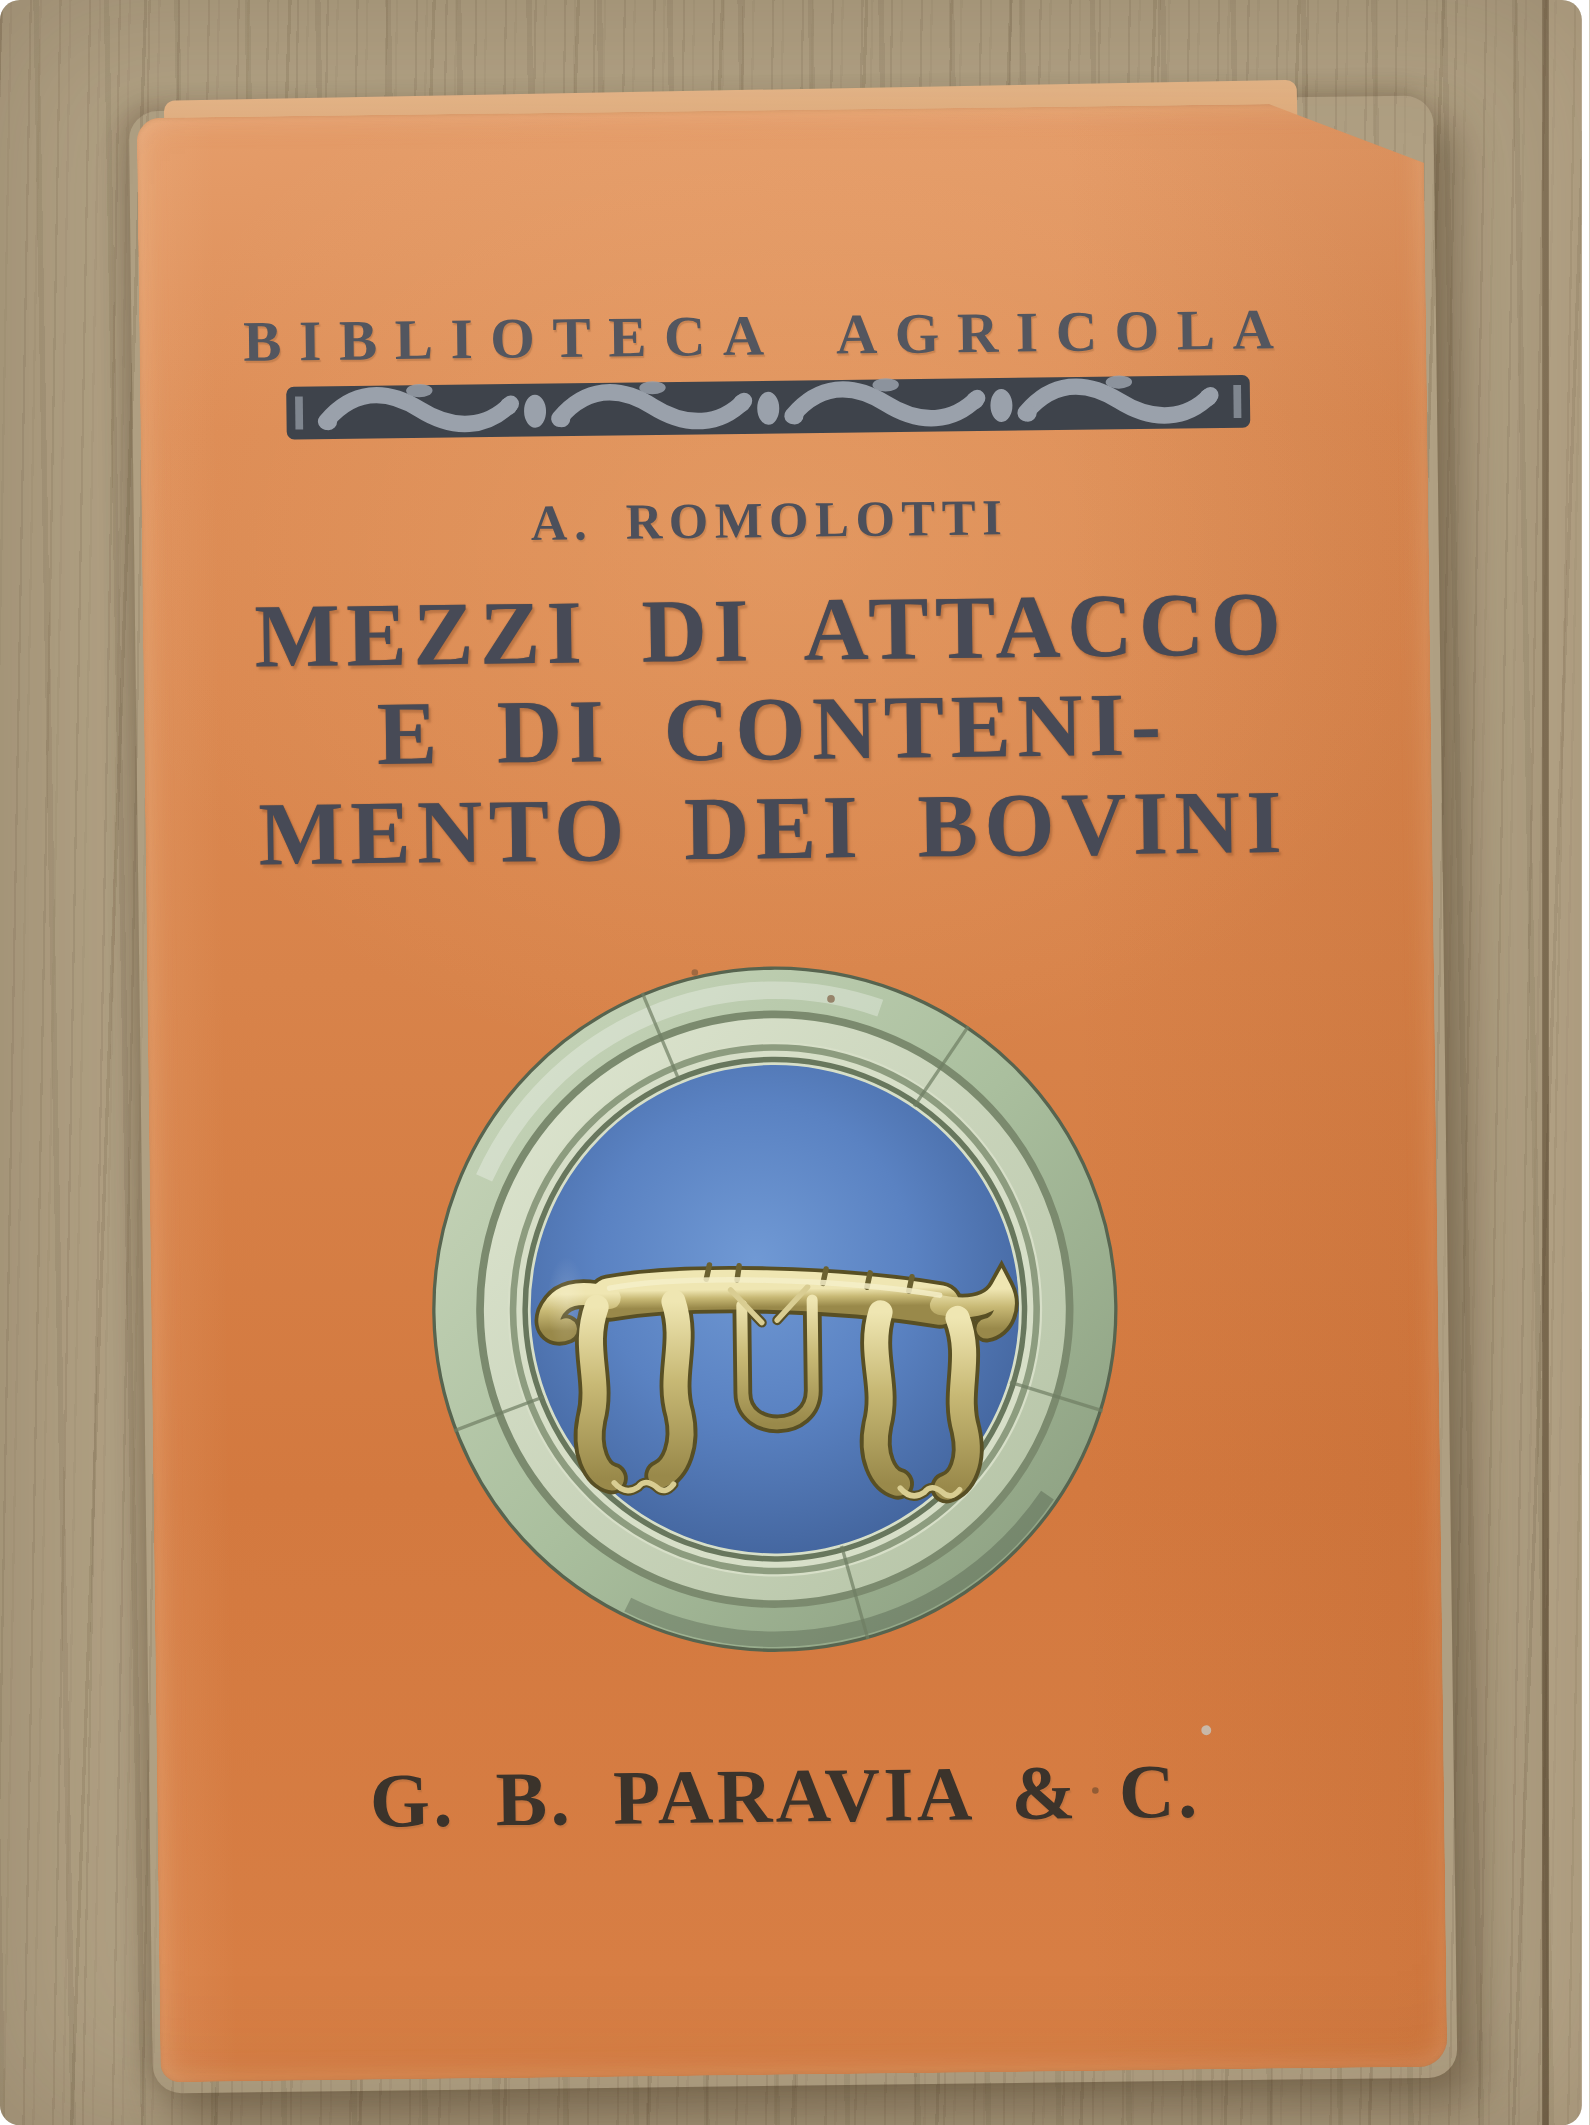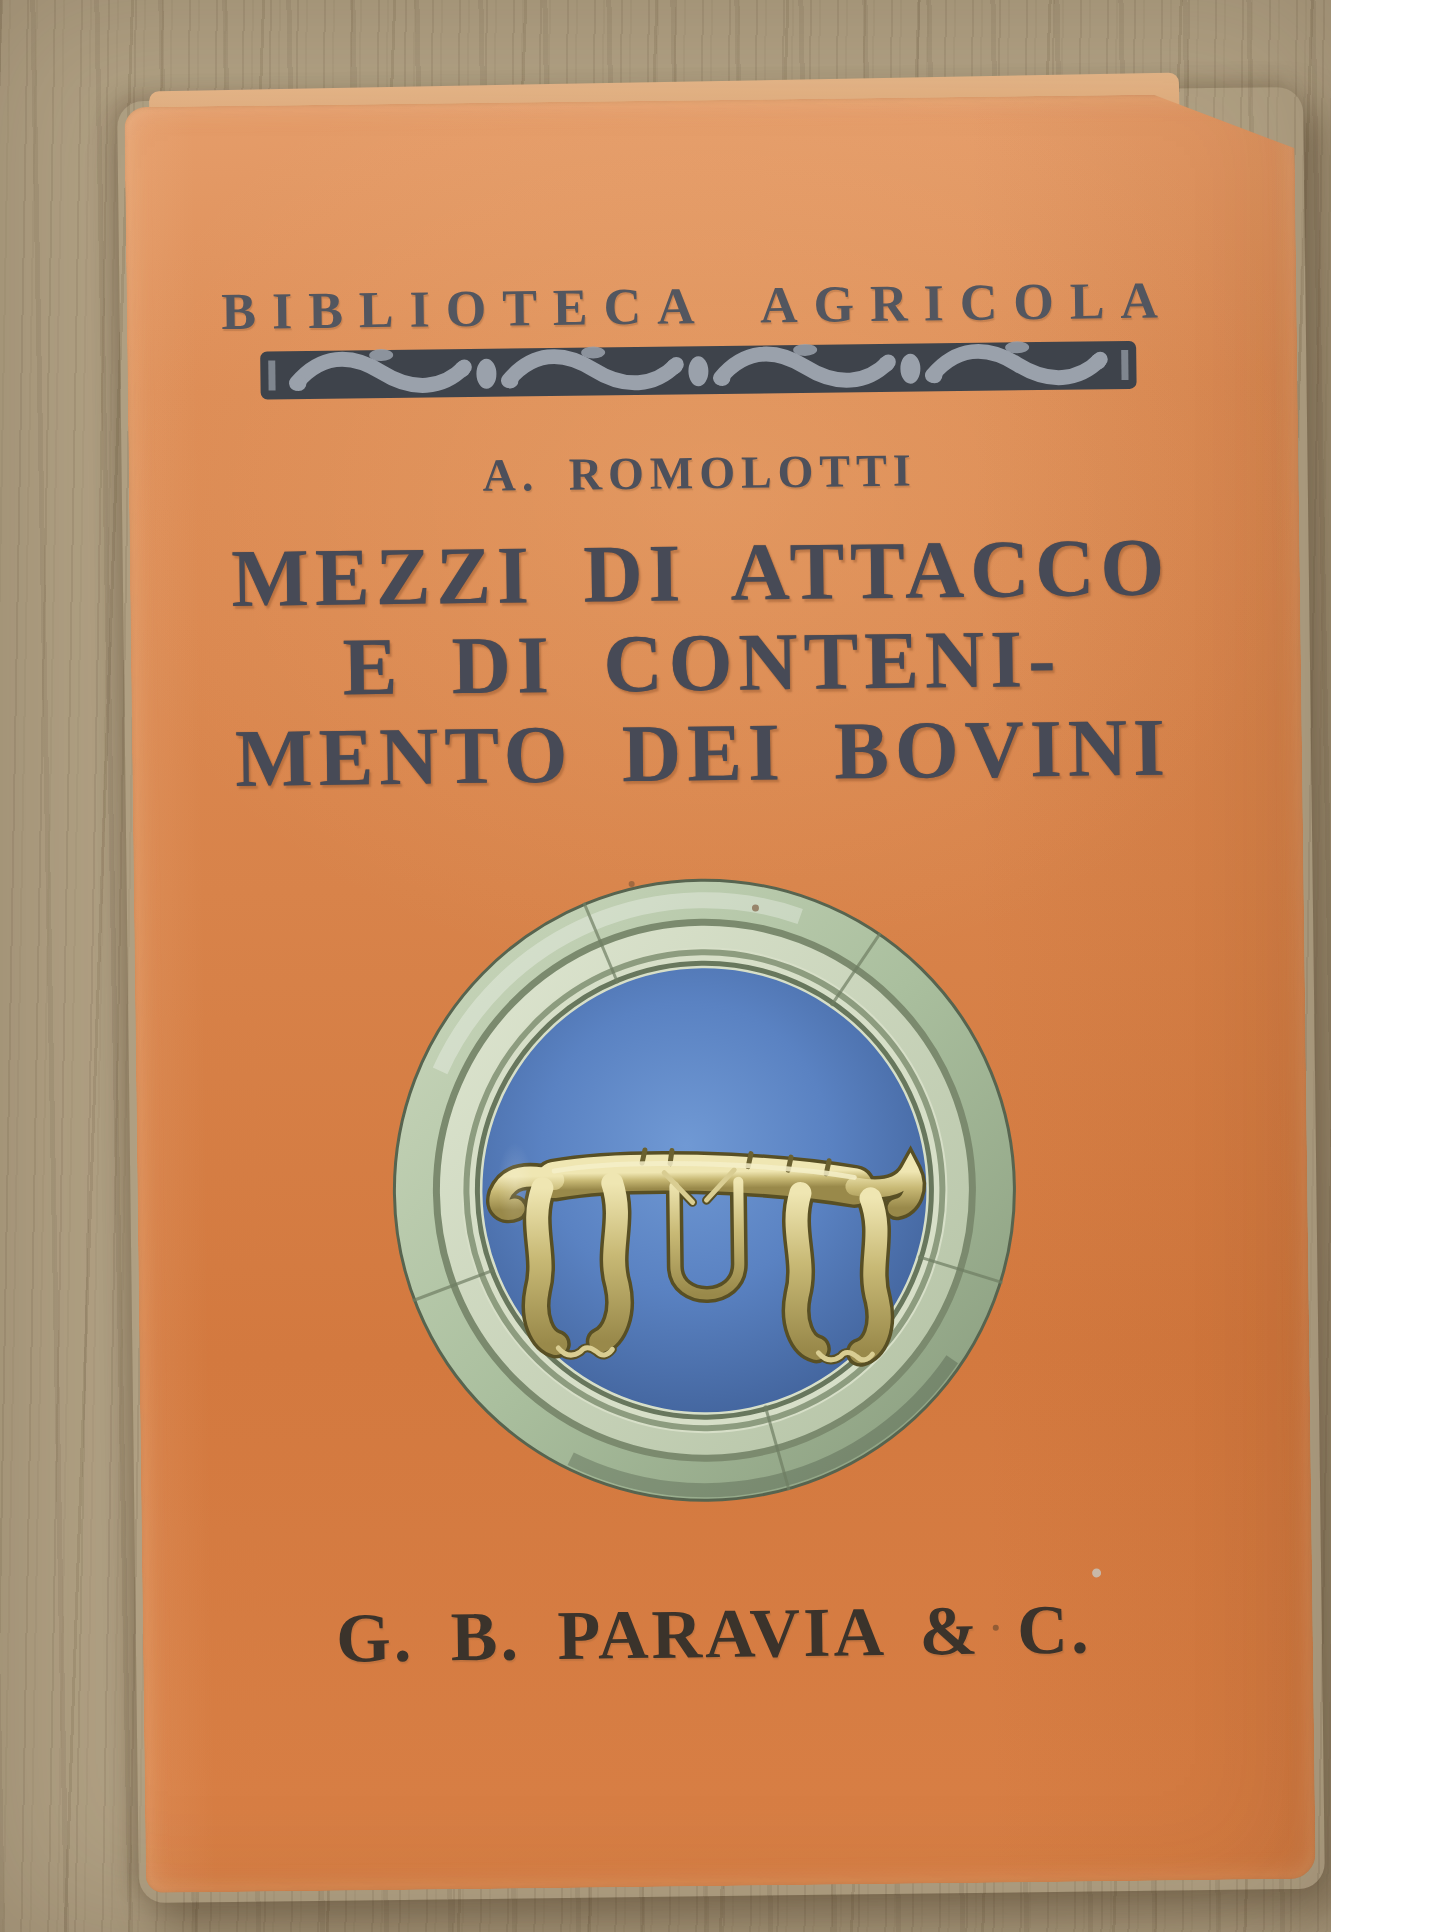--- a/index.html
+++ b/index.html
@@ -1,19 +1,20 @@
 <!DOCTYPE html>
 <html><head>
 <meta charset="utf-8">
 <style>
   html,body{margin:0;padding:0;}
   #scene{
-    position:relative;width:1331px;height:1932px;overflow:hidden;
+    position:relative;width:1438px;height:1932px;overflow:hidden;
     font-family:"Liberation Serif", serif;
     background:#b0a083;
+    border-radius:18px;
   }
   
   .wood-base{
     position:absolute;inset:0;
     background:
       radial-gradient(420px 760px at 2% 88%, rgba(62,48,28,.38), rgba(62,48,28,0) 70%),
       linear-gradient(180deg, rgba(214,206,188,.38) 0%, rgba(214,206,188,0) 9%),
       linear-gradient(0deg, rgba(233,208,162,.30) 0%, rgba(233,208,162,0) 11%),
       linear-gradient(104deg,#a89472 0%,#b3a habit 0%,#b2a489 16%,#b6ab93 34%,#ab9a7c 52%,#b3a07a 72%,#bfa981 88%,#c3ad85 100%);
   }

